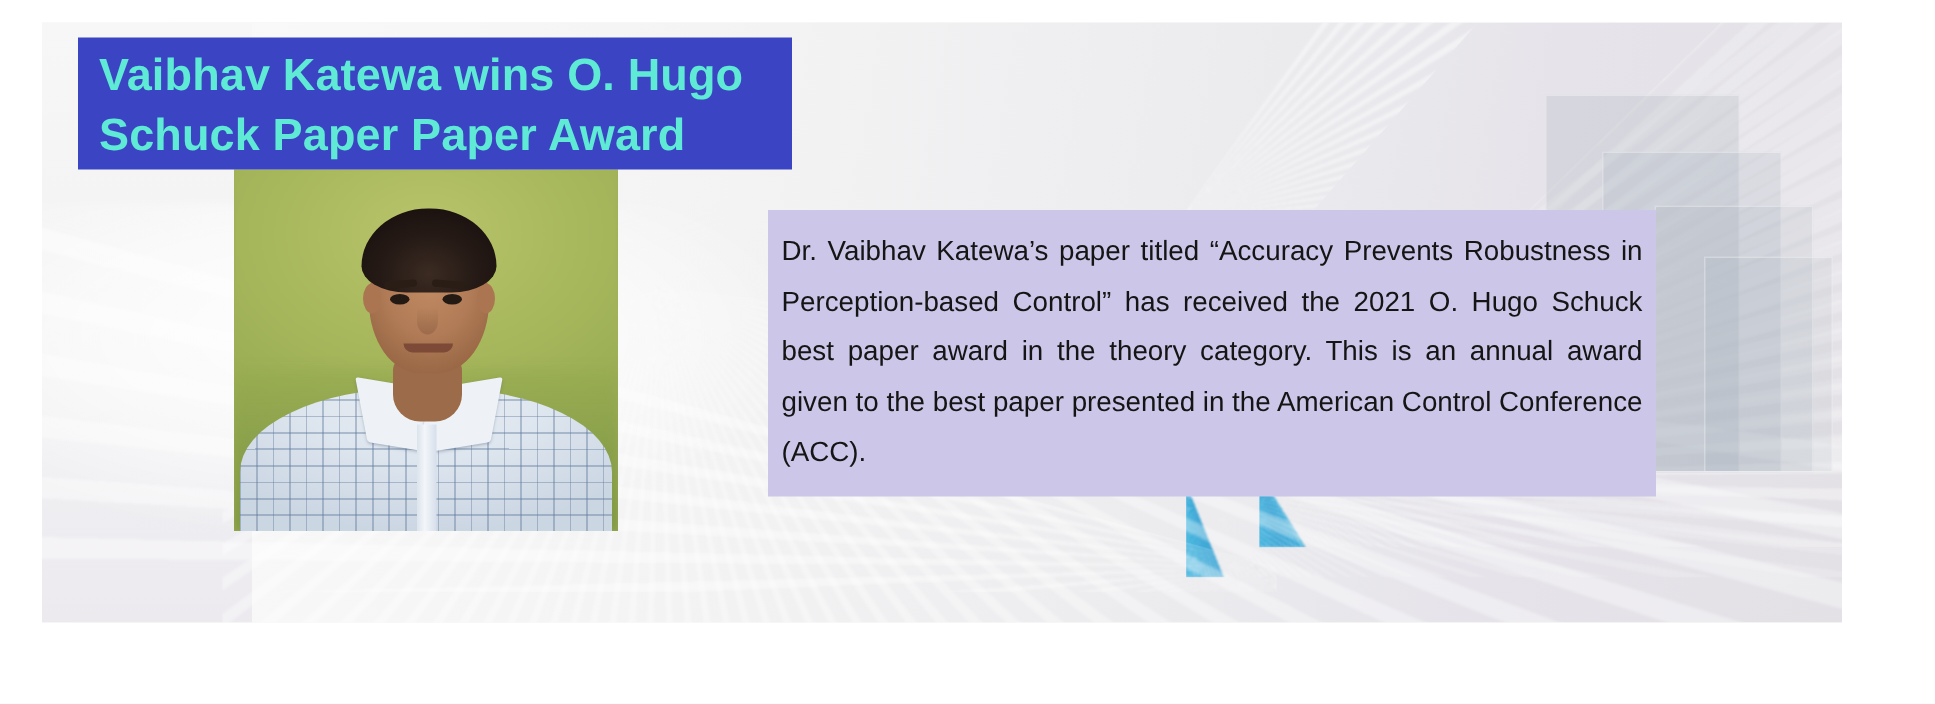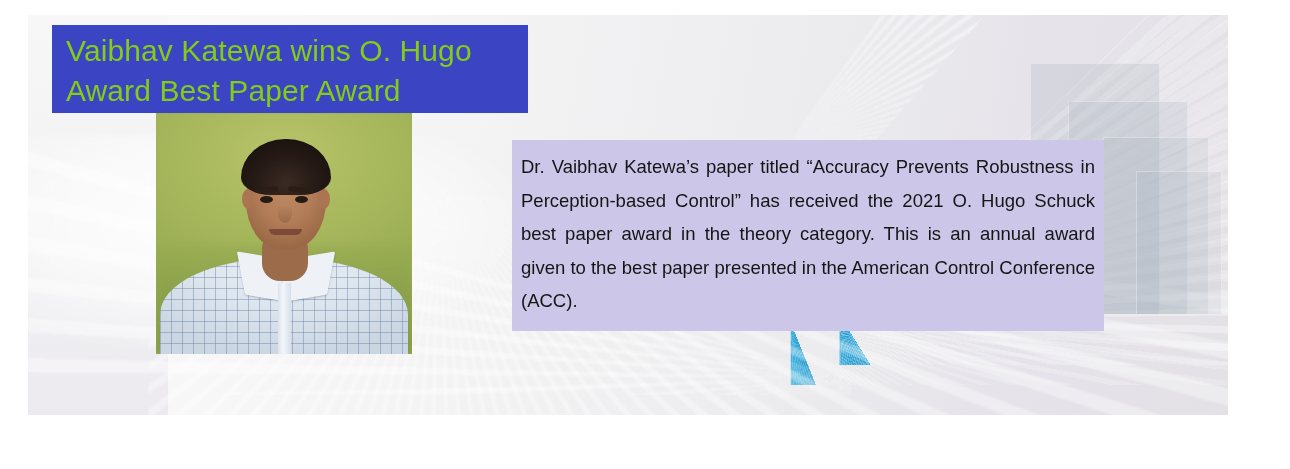--- a/index.html
+++ b/index.html
@@ -181,24 +181,24 @@
     left: 24px;
     top: 10px;
     width: 476px;
     height: 88px;
     background: #3b45c4;
     box-sizing: border-box;
     padding: 6px 0 0 14px;
     z-index: 30;
   }
   #title-banner .t-line {
-    color: #84cc16;
+    color: #5eead4;
     font-size: 30px;
     line-height: 40px;
-    font-weight: 400;
+    font-weight: 700;
     letter-spacing: 0.1px;
     white-space: nowrap;
   }
 
   
   #photo {
     position: absolute;
     left: 128px;
     top: 98px;
     width: 256px;
@@ -324,21 +324,21 @@
   <div class="fan-magenta"></div>
   <div class="fan-magenta2"></div>
 
   <div class="glass g1"></div>
   <div class="glass g2"></div>
   <div class="glass g3"></div>
   <div class="glass g4"></div>
 
   <div id="title-banner">
     <div class="t-line">Vaibhav Katewa wins O. Hugo</div>
-    <div class="t-line">Award Best Paper Award</div>
+    <div class="t-line">Schuck Paper Paper Award</div>
   </div>
 
   <div id="photo">
     <div class="ph-bg"></div>
     <div class="ph-bg2"></div>
     <div class="ph-shirt"></div>
     <div class="ph-collar-l"></div>
     <div class="ph-collar-r"></div>
     <div class="ph-placket"></div>
     <div class="ph-neck"></div>

